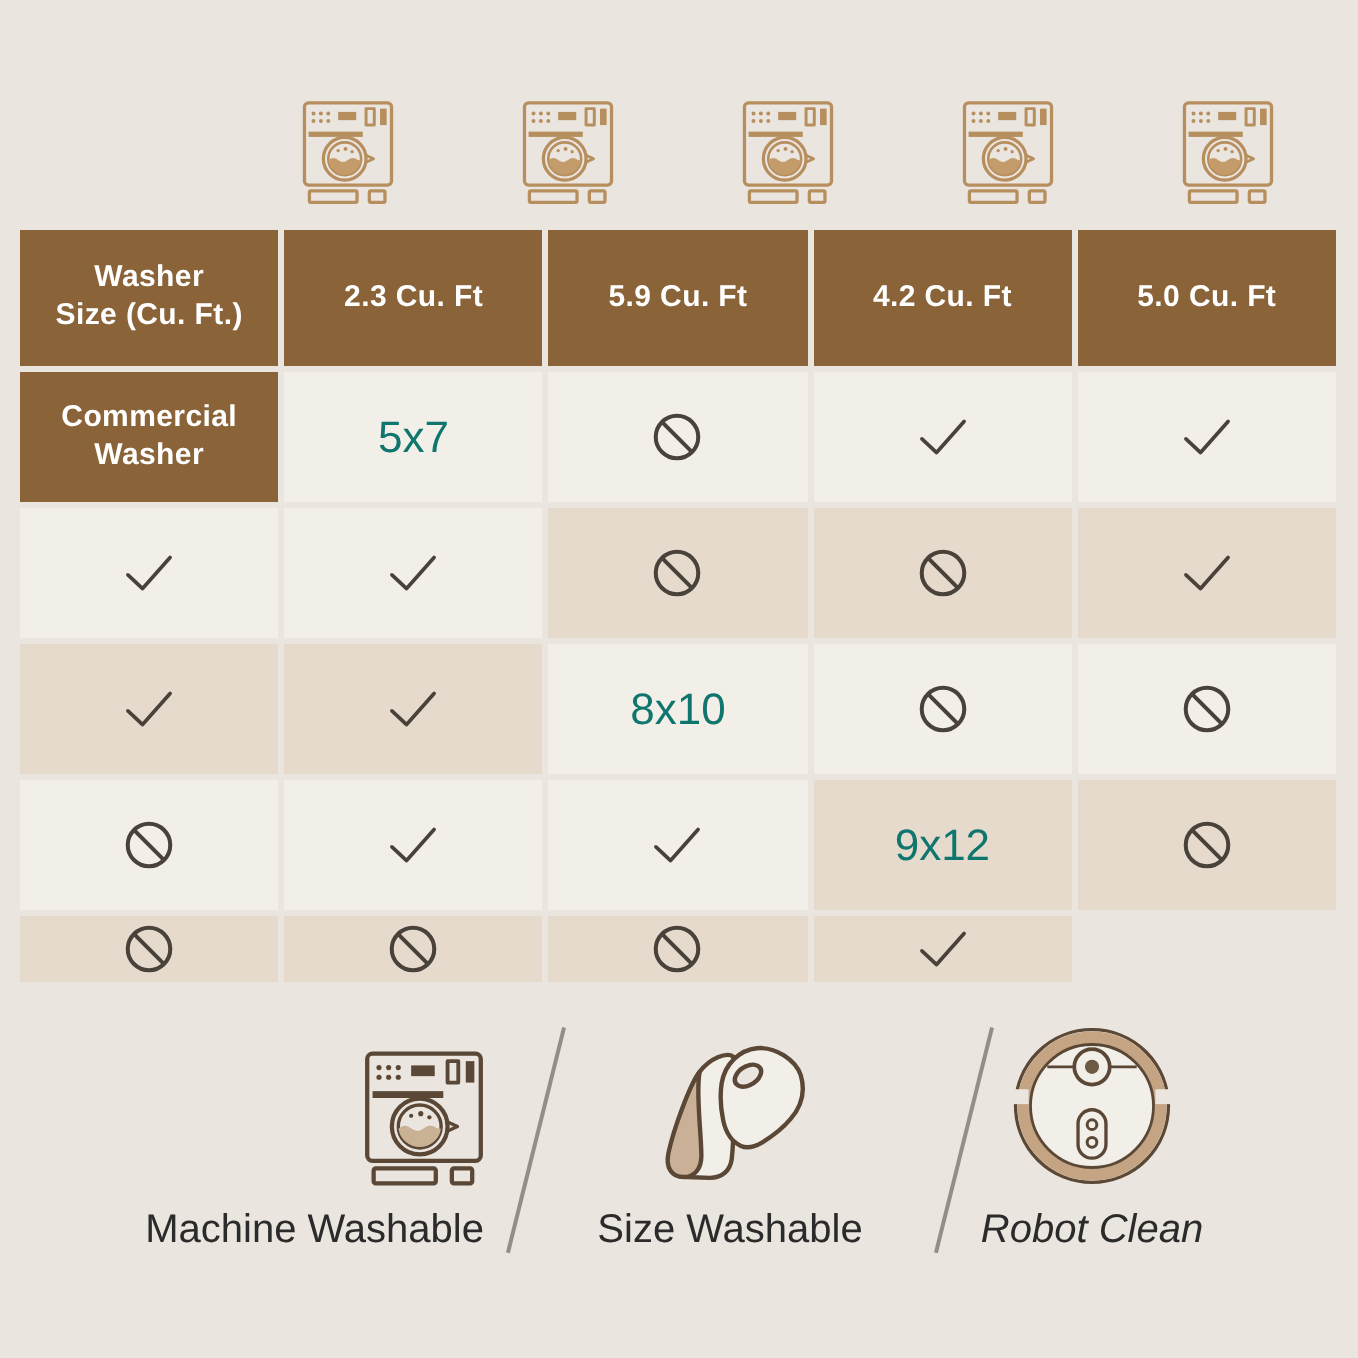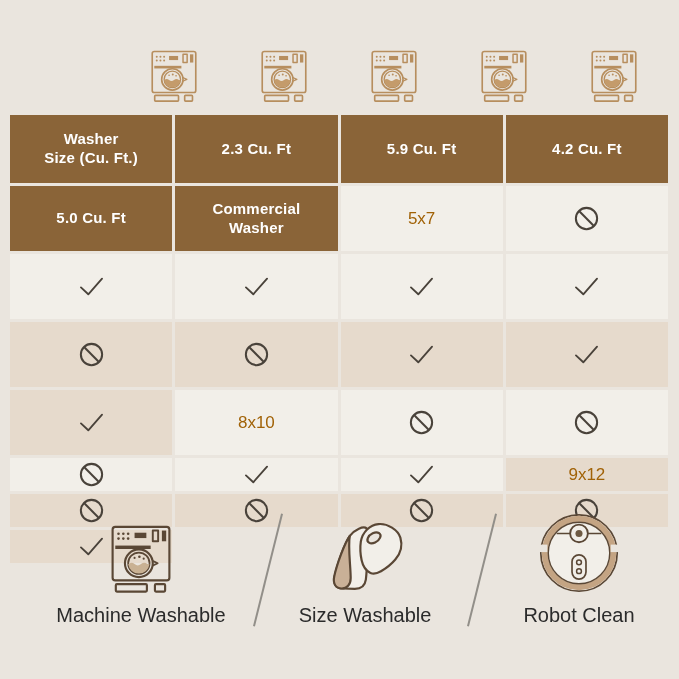--- a/index.html
+++ b/index.html
@@ -24,49 +24,49 @@
     height: 58px;
     display: flex; justify-content: center; align-items: flex-end;
   }
   .washer-top { width: 46px; height: 53px; color: #B78E5E; --water: #C49B6B; }
 
   
   .compat-table {
     position: absolute;
     left: 10px; top: 115px; width: 658px;
     display: grid;
-    grid-template-columns: repeat(4, 1fr);
+    grid-template-columns: repeat(5, 1fr);
     grid-template-rows: 68px 65px 65px 65px 65px;
     gap: 3px;
   }
   .cell {
     display: flex; align-items: center; justify-content: center;
     text-align: center;
   }
   .hd {
     background: #8A6438;
     color: #FFFFFF;
     font-size: 15px;
     font-weight: 700;
     letter-spacing: .2px;
     line-height: 1.25;
     white-space: pre-line;
   }
   .light { background: #F2EFE9; }
   .dark  { background: #E6DACC; }
-  .rl { font-size: 17px; color: #a16207; }
+  .rl { font-size: 22px; color: #0f766e; }
   .cell-sym { width: 33px; height: 33px; color: #49423A; display: block; }
 
   
   .legend-item { position: absolute; top: 508px; display: flex; flex-direction: column; align-items: center; }
   .icon-box { height: 86px; display: flex; align-items: flex-end; justify-content: center; }
   .legend-label { font-size: 20px; color: #2B2B2B; margin-top: 10px; white-space: nowrap; }
-  #li-machine { left: 40px;  width: 202px; }
+  #li-machine { left: 40px;  width: 202px; align-items: flex-end; }
   #li-hand    { left: 272px; width: 186px; }
-  #li-robot   { left: 491px; width: 176px; }
+  #li-robot   { left: 458px; width: 176px; font-style: italic; }
   .washer-bottom { width: 60px; height: 69px; color: #5A4735; --water: #C9B193; }
   .hand-icon-svg { width: 92px; height: 80px; }
   .robot-icon-svg { width: 82px; height: 82px; }
 
   .divider {
     position: absolute;
     width: 1.5px; height: 116px;
     background: #928F89;
     transform: rotate(14deg);
   }

